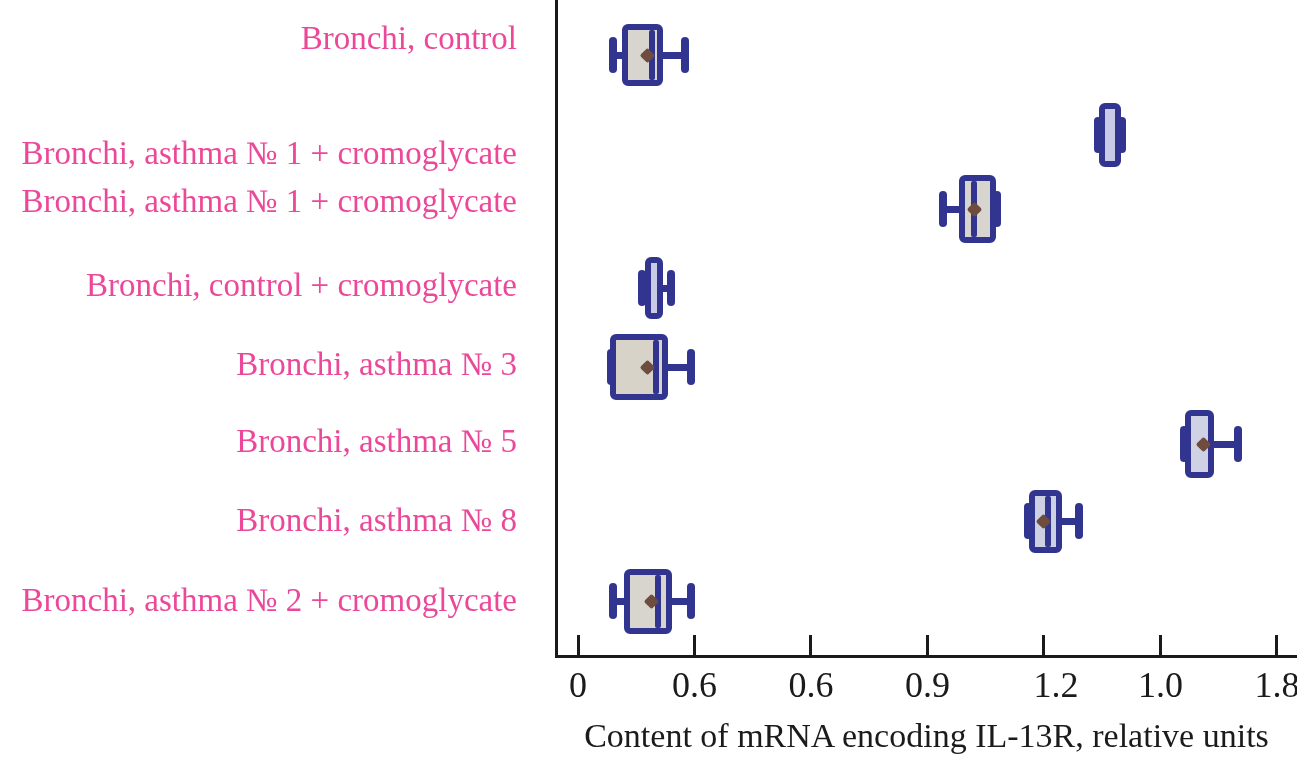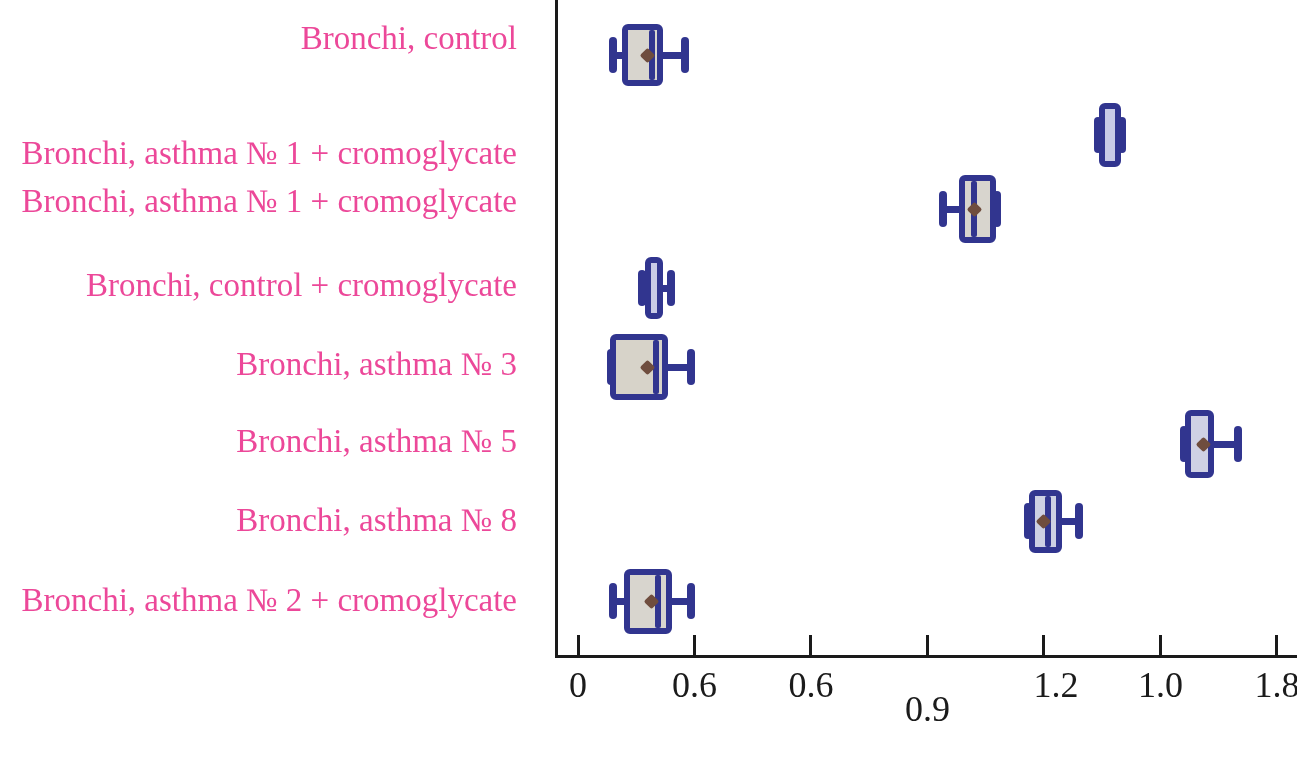--- a/index.html
+++ b/index.html
@@ -88,21 +88,21 @@
   <div class="spine-left"></div>
   <div class="axis-bottom"></div>
   <div id="ticks">
       <div class="tick" style="left: 576.5px;"></div>
       <div class="tick-label" style="left: 508px;">0</div>
       <div class="tick" style="left: 692.99px;"></div>
       <div class="tick-label" style="left: 624.49px;">0.6</div>
       <div class="tick" style="left: 809.48px;"></div>
       <div class="tick-label" style="left: 740.98px;">0.6</div>
       <div class="tick" style="left: 925.97px;"></div>
-      <div class="tick-label" style="left: 857.47px; margin-top: 24px;">0.9</div>
+      <div class="tick-label" style="left: 857.47px;">0.9</div>
       <div class="tick" style="left: 1042.46px;"></div>
       <div class="tick-label" style="left: 986px;">1.2</div>
       <div class="tick" style="left: 1158.95px;"></div>
       <div class="tick-label" style="left: 1090.45px;">1.0</div>
       <div class="tick" style="left: 1275.44px;"></div>
       <div class="tick-label" style="left: 1206.94px;">1.8</div>
     </div>
   <div id="plot">
       <div class="whisker-line" style="left: 612.947px; width: 71.8355px; top: 51.5px; height: 7px; background: rgb(49, 53, 143);"></div>
       <div class="whisker-cap" style="left: 612.947px; top: 37px; height: 36px; background: rgb(49, 53, 143);"></div>
@@ -141,13 +141,14 @@
       <div class="box" style="left: 1029.31px; width: 33.181px; top: 489.5px; height: 63px; border: 6px solid rgb(49, 53, 143); background: rgb(205, 208, 227);"></div>
       <div class="median-line" style="left: 1044.84px; top: 495.5px; height: 51px; background: rgb(49, 53, 143);"></div>
       <div class="mean-marker" style="left: 1038.46px; top: 515.5px; background: rgb(111, 77, 62);"></div>
       <div class="whisker-line" style="left: 612.947px; width: 77.66px; top: 597.5px; height: 7px; background: rgb(49, 53, 143);"></div>
       <div class="whisker-cap" style="left: 612.947px; top: 583px; height: 36px; background: rgb(49, 53, 143);"></div>
       <div class="whisker-cap" style="left: 690.607px; top: 583px; height: 36px; background: rgb(49, 53, 143);"></div>
       <div class="box" style="left: 623.538px; width: 48.713px; top: 568.5px; height: 65px; border: 6px solid rgb(49, 53, 143); background: rgb(216, 213, 206);"></div>
       <div class="median-line" style="left: 654.601px; top: 574.5px; height: 53px; background: rgb(49, 53, 143);"></div>
       <div class="mean-marker" style="left: 646.277px; top: 595.5px; background: rgb(111, 77, 62);"></div>
     </div>
+  <div class="xlabel">Content of mRNA encoding IL-13R, relative units</div>
 </div>
 
 </body></html>

